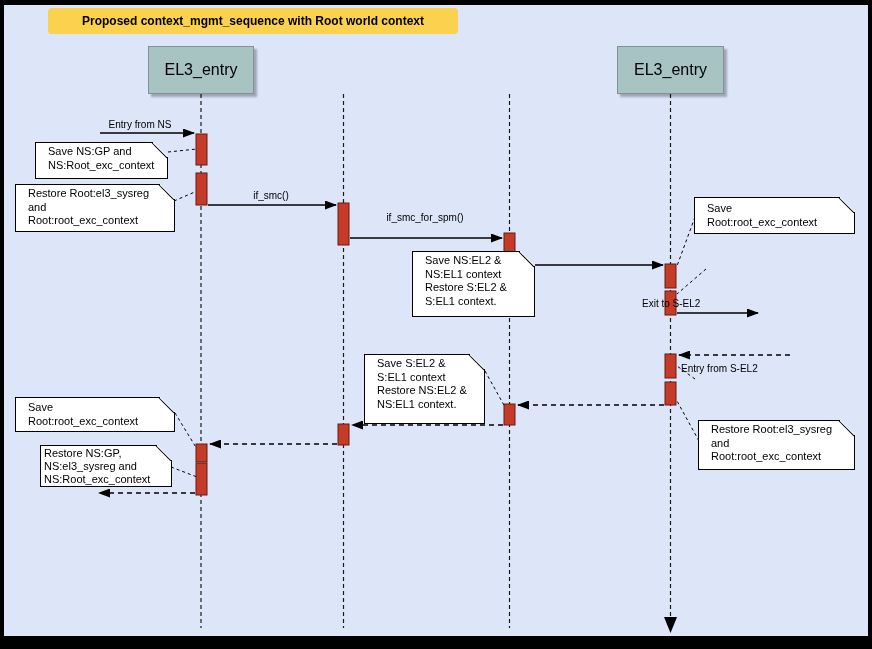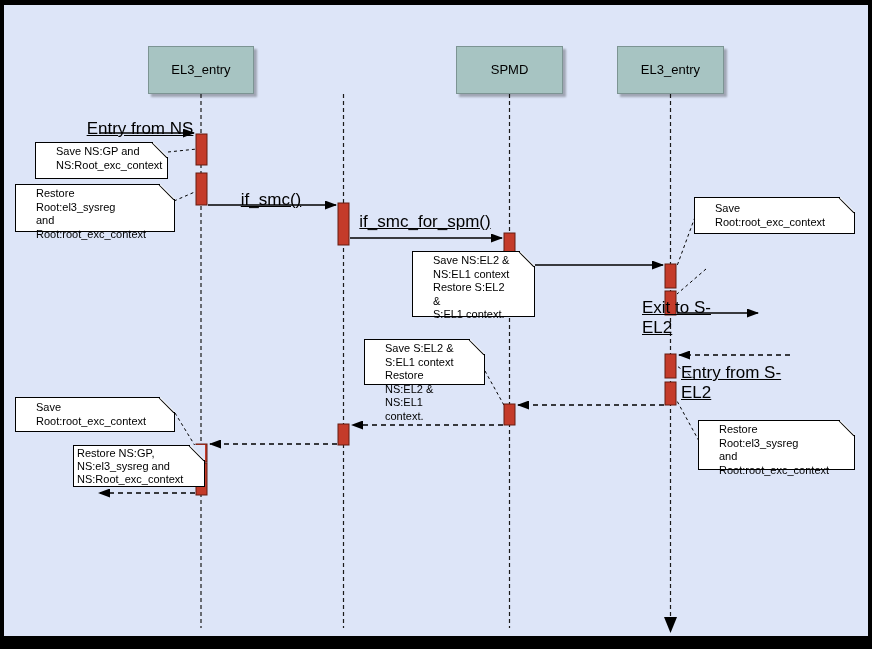--- a/index.html
+++ b/index.html
@@ -19,43 +19,43 @@
   .gfx{position:absolute;left:0;top:0;width:872px;height:649px;}
   .lifeline{stroke:#1a1a1a;stroke-width:1.2;stroke-dasharray:4 3;fill:none;}
   .conn{stroke:#000;stroke-width:1;stroke-dasharray:3 3;fill:none;}
   .bar{fill:var(--activation_bar);stroke:var(--activation_bar_border);stroke-width:1;}
   .msg{stroke:#000;stroke-width:1.3;fill:none;}
   .msg.dashed{stroke-dasharray:5 4;}
   .title{position:absolute;left:48px;top:8px;width:410px;height:26px;background:var(--title_bg);
     border-radius:4px;font-size:12px;font-weight:bold;color:#000;text-align:center;line-height:26px;}
   .head{position:absolute;top:46px;height:48px;background:var(--lifeline_header_bg);
     border:1px solid var(--lifeline_header_border);box-shadow:3px 3px 2px rgba(0,0,0,0.28);
-    font-size:13px;color:#000;text-align:center;line-height:46px;}
+    font-size:16px;color:#000;text-align:center;line-height:46px;}
   #h1{left:148px;width:106px;} #h2{left:290px;width:107px;} #h3{left:456px;width:107px;} #h4{left:617px;width:107px;}
-  .mlabel{position:absolute;font-size:17px;color:#000;text-align:center;text-decoration:underline;}
+  .mlabel{position:absolute;font-size:10px;color:#000;text-align:center;}
   #m1{left:80px;top:119px;width:120px;} #m2{left:226px;top:190px;width:90px;}
   #m3{left:355px;top:212px;width:140px;} #m4{left:642px;top:298px;width:85px;text-align:left;}
   #m5{left:681px;top:340px;width:104px;text-align:left;margin-top:23px;}
   .note{position:absolute;background:var(--note_bg);border:1px solid #000;font-size:11px;color:#000;}
   .note::before{content:"";position:absolute;top:-1px;right:-1px;width:0;height:0;border-style:solid;
     border-width:0 15px 15px 0;border-color:var(--background) var(--background) #fff #fff;}
   .note::after{content:"";position:absolute;top:6.5px;right:-3.6px;width:21.2px;height:1px;background:#000;
     transform:rotate(45deg);}
-  .note-text{display:block;white-space:pre-line;padding:2px 20px;line-height:13.5px;}
+  .note-text{display:block;white-space:pre-line;padding:2px 12px;line-height:13.5px;}
   .note.vcenter{display:flex;align-items:center;justify-content:center;}
   #n1{left:35px;top:142px;width:133px;height:37px;}
   #n2{left:15px;top:184px;width:160px;height:48px;}
   #n3{left:364px;top:251px;width:123px;height:66px;margin-left:48px;}
   #n4{left:694px;top:197px;width:161px;height:37px;}
   #n5{left:705px;top:245px;width:163px;height:46px;}
   #n6{left:694px;top:363px;width:131px;height:37px;}
   #n7{left:698px;top:420px;width:157px;height:50px;}
-  #n8{left:364px;top:339px;width:121px;height:46px;}
+  #n8{left:364px;top:354px;width:121px;height:70px;}
   #n9{left:15px;top:397px;width:160px;height:35px;}
-  #n10{left:40px;top:445px;width:132px;height:42px;margin-left:33px;}
+  #n10{left:40px;top:445px;width:132px;height:42px;}
   #n10 .note-text{line-height:13px;padding:1px 3px;}
 </style>
 </head>
 <body>
 
 <div class="stage">
   <div class="canvas"></div>
 
   <svg class="gfx" viewBox="0 0 872 649" xmlns="http://www.w3.org/2000/svg">
     <defs>
@@ -100,23 +100,23 @@
     <line class="msg" x1="516" y1="265" x2="663" y2="265" marker-end="url(#arr)"></line>
     <line class="msg" x1="677" y1="313" x2="758" y2="313" marker-end="url(#arr)"></line>
 
     <line class="msg dashed" x1="790" y1="355" x2="679" y2="355" marker-end="url(#arr)"></line>
     <line class="msg dashed" x1="664" y1="405" x2="518" y2="405" marker-end="url(#arr)"></line>
     <line class="msg dashed" x1="503" y1="425" x2="352" y2="425" marker-end="url(#arr)"></line>
     <line class="msg dashed" x1="337" y1="444" x2="210" y2="444" marker-end="url(#arr)"></line>
     <line class="msg dashed" x1="195" y1="493" x2="99" y2="493" marker-end="url(#arr)"></line>
   </svg>
 
+  <div class="title">Proposed context_mgmt_sequence with Root world context</div>
 
   <div class="head" id="h1">EL3_entry</div>
-  <div class="head" id="h3">SPMD</div>
   <div class="head" id="h4">EL3_entry</div>
 
   <div class="mlabel" id="m1">Entry from NS</div>
   <div class="mlabel" id="m2">if_smc()</div>
   <div class="mlabel" id="m3">if_smc_for_spm()</div>
   <div class="mlabel" id="m4">Exit to S-EL2</div>
   <div class="mlabel" id="m5">Entry from S-EL2</div>
 
   <div class="note" id="n1">
     <span class="note-text">Save NS:GP and

